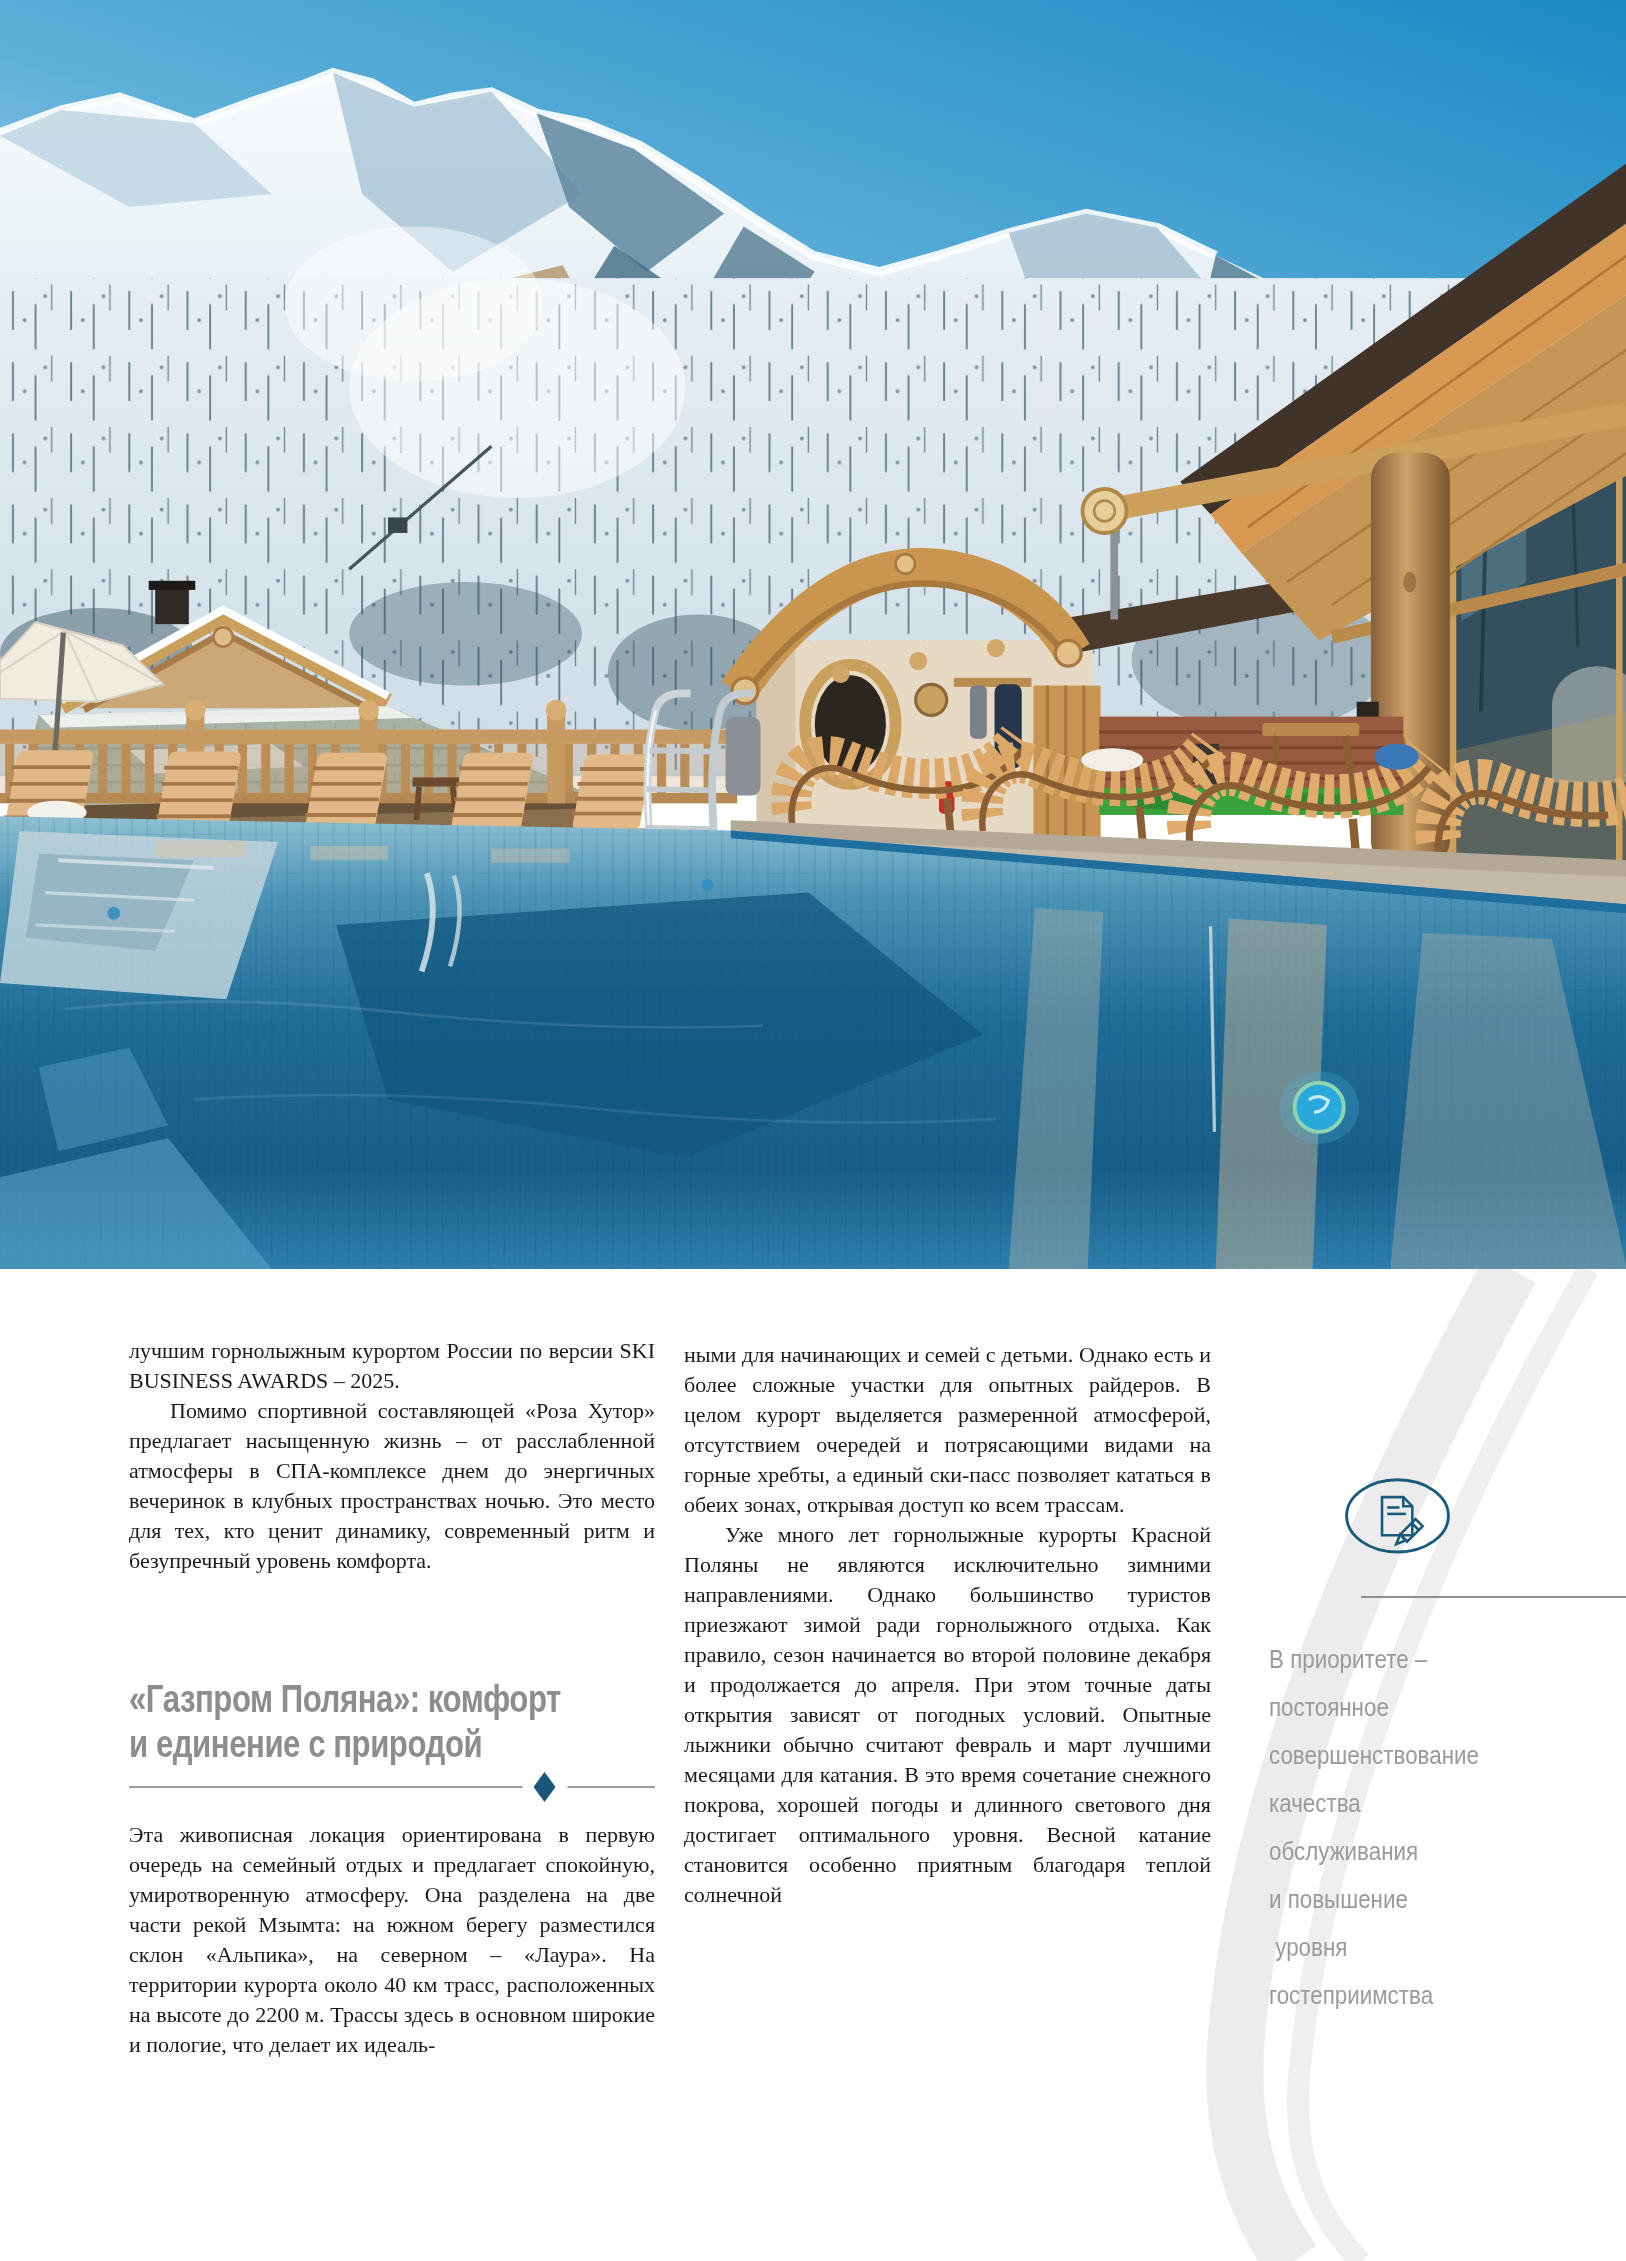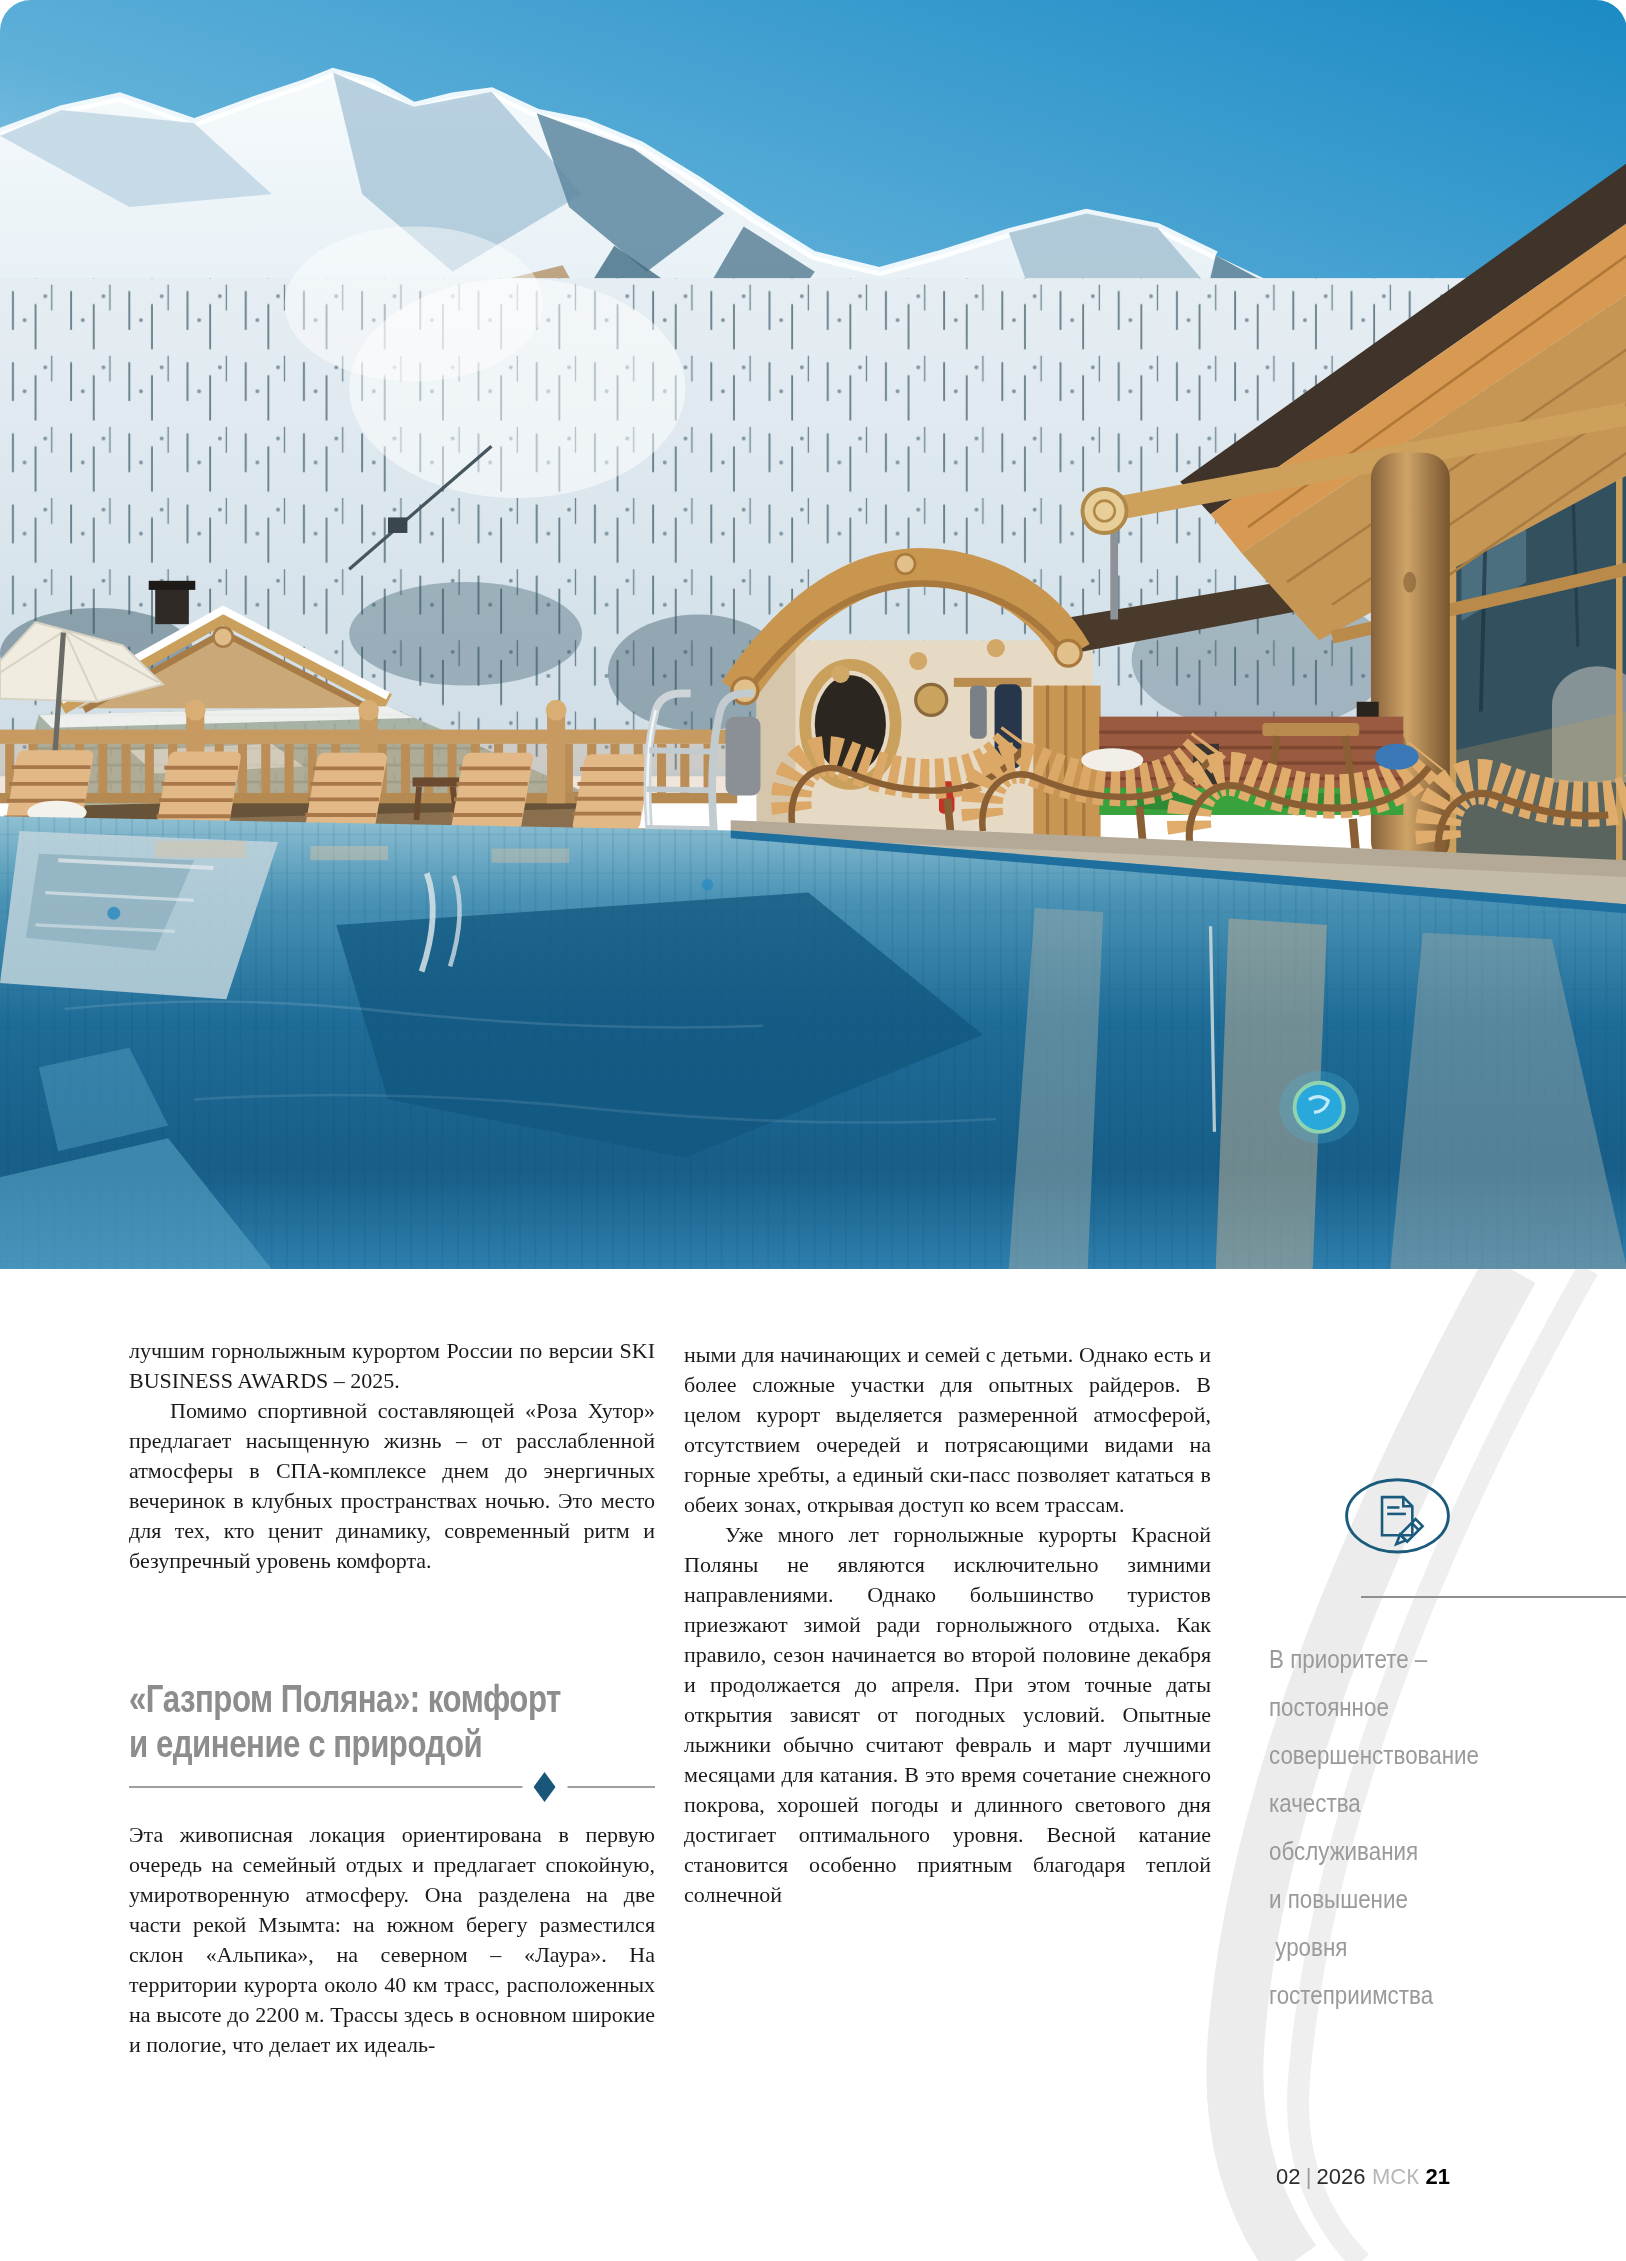--- a/index.html
+++ b/index.html
@@ -1,17 +1,17 @@
 <!DOCTYPE html>
 <html lang="ru" style="font-size:10.3px"><head>
 <meta charset="utf-8">
 <style>
   html,body{margin:0;padding:0;background:#ffffff;}
   .page{position:relative;width:1627px;height:2261px;background:#ffffff;overflow:hidden;
-        font-family:"Liberation Serif",serif;border-radius:31px;}
+        font-family:"Liberation Serif",serif;}
 
   
   .photo{position:absolute;left:0;top:0;width:1627px;height:1269px;display:block;}
 
   
   .swoosh{position:absolute;left:1099px;top:1269px;width:528px;height:993px;z-index:0;}
 
   
   .col{position:absolute;width:527px;font-size:22px;line-height:30px;color:#1a1a1a;
        text-align:justify;z-index:2;}
@@ -439,18 +439,15 @@
 
   <div class="pullquote">В приоритете –
 постоянное
 совершенствование
 качества
 обслуживания
 и повышение
 &nbsp;уровня
 гостеприимства</div>
 
-  <div class="footer">
-    <span>02</span><span class="f-sep">|</span><span>2026</span><span class="f-brand">МСК</span><span class="f-page">21</span>
-  </div>
 
 </div>
 
 
 </body></html>

